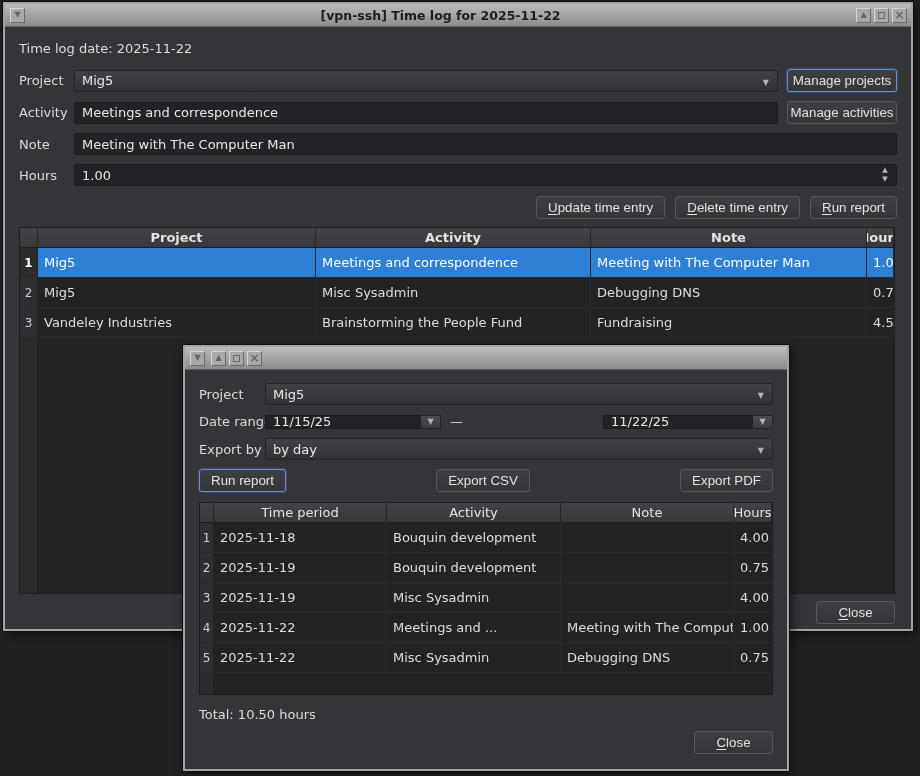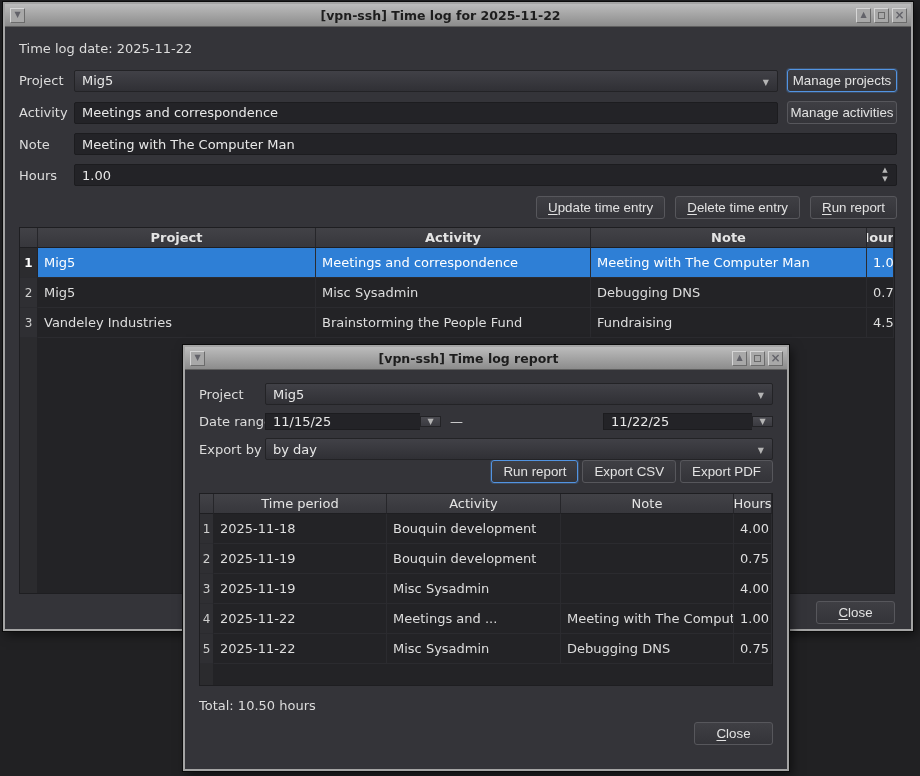--- a/index.html
+++ b/index.html
@@ -62,21 +62,21 @@
     border:1px solid #57575c; border-radius:3px;
     height:23px; display:inline-flex; align-items:center; justify-content:center;
     padding:10px 11px; color:#e2e2e2; white-space:nowrap; cursor:default;
   }
   .btn.focused { border:1px solid #5294e2; box-shadow:0 0 0 1px rgba(82,148,226,.25); }
   .btn u { text-decoration:underline; text-underline-offset:2px; }
 
   .spin { position:absolute; right:4px; top:2px; width:14px; display:flex; flex-direction:column; align-items:center; line-height:1; }
   .spin span { font-size:7px; color:#b8b8b8; height:9px; }
 
-  .dateentry { display:flex; height:14px;align-items:center; }
+  .dateentry { display:flex; height:14px; }
   .dateentry .de-val {
     background:#232327; border:1px solid #1c1c1f; border-right:none;
     flex:1; display:flex; align-items:center; padding:0 7px; color:#e8e8e8;
   }
   .dateentry .de-btn {
     width:21px; flex:0 0 21px;
     background:linear-gradient(#4a4a50,#3a3a40);
     border:1px solid #232326;
     display:flex; align-items:center; justify-content:center;
     color:#b4b4b4; font-size:8px;
@@ -127,21 +127,21 @@
   #report-dialog { left:183px; top:345px; width:606px; height:426px; }
   #dlg-content { flex:1; padding:13px 14px 0 14px; display:flex; flex-direction:column; }
   #dlg-form {
     display:grid; grid-template-columns:58px 1fr;
     column-gap:8px; row-gap:9px; align-items:center;
   }
   #date-range-row { display:flex; align-items:center; }
   #date-range-row .dateentry.from { width:176px; }
   #date-range-row .dash { margin:0 9px; color:#dcdcdc; }
   #date-range-row .dateentry.to { width:170px; margin-left:auto; }
-  #dlg-actions { display:flex; justify-content:flex-end; gap:4px; }
+  #dlg-actions { display:flex; justify-content:space-between; gap:4px; margin-top:9px; }
   .dlg-tbl { margin-top:10px; height:193px; }
   .dlg-tbl .trow, .dlg-tbl .tfill { grid-template-columns:14px 173px 174px 173px 1fr; }
   #total-line { margin-top:12px; }
   #dlg-close-row { display:flex; justify-content:flex-end; margin-top:9px; }
   #dlg-close-row .btn { width:79px; }
 </style>
 </head>
 <body>
 
 <div class="window" id="main-window">
@@ -239,21 +239,20 @@
       <button class="btn"><u>C</u>lose</button>
     </div>
   </div>
 </div>
 
 <div class="window" id="report-dialog">
   <div class="titlebar">
     <span class="wbtn menu">
         <span>▼</span>
       </span>
-    <span class="title">[vpn-ssh] Time log report</span>
     <span class="wbtn">
         <span>▲</span>
       </span>
     <span class="wbtn">
         <span class="sq"></span>
       </span>
     <span class="wbtn close">
         <span>×</span>
       </span>
   </div>

